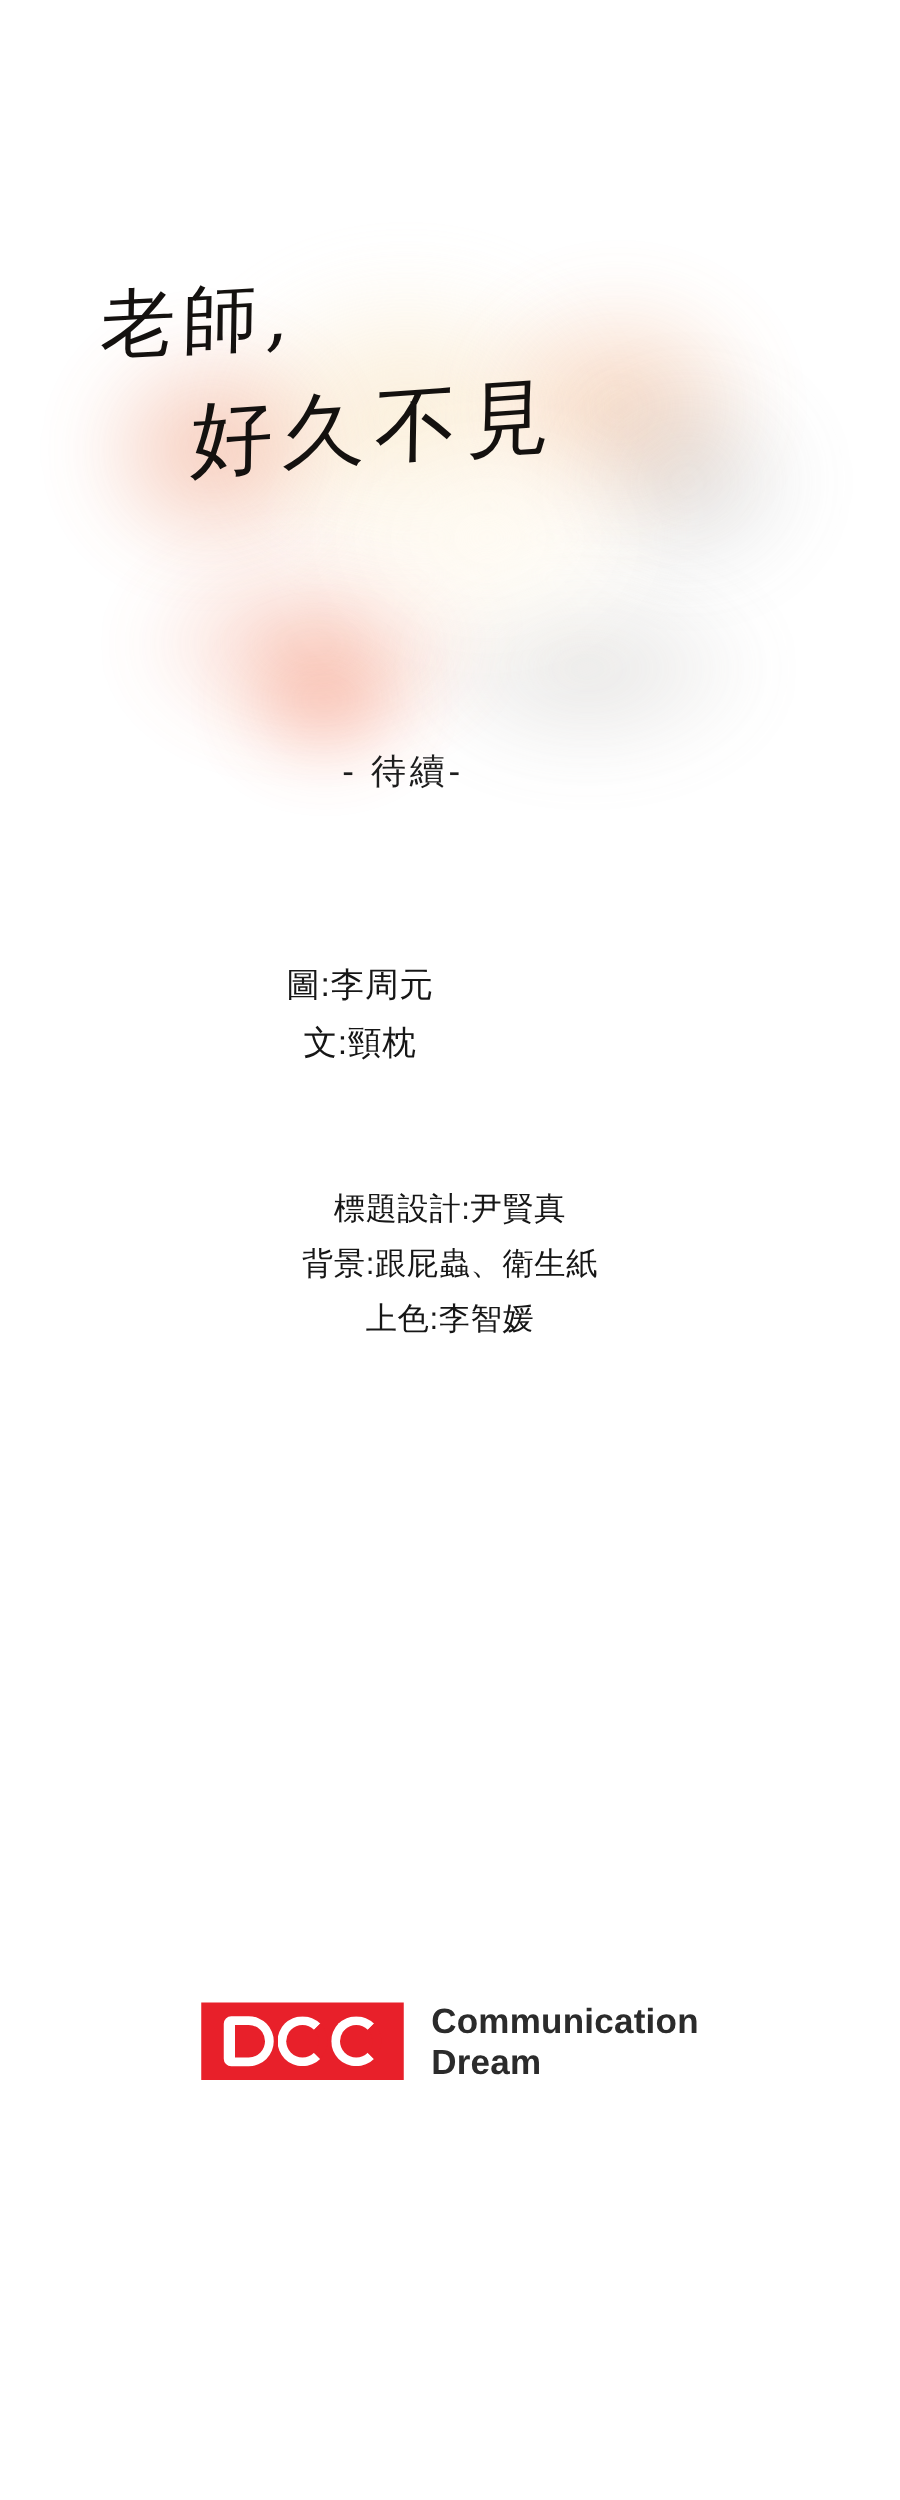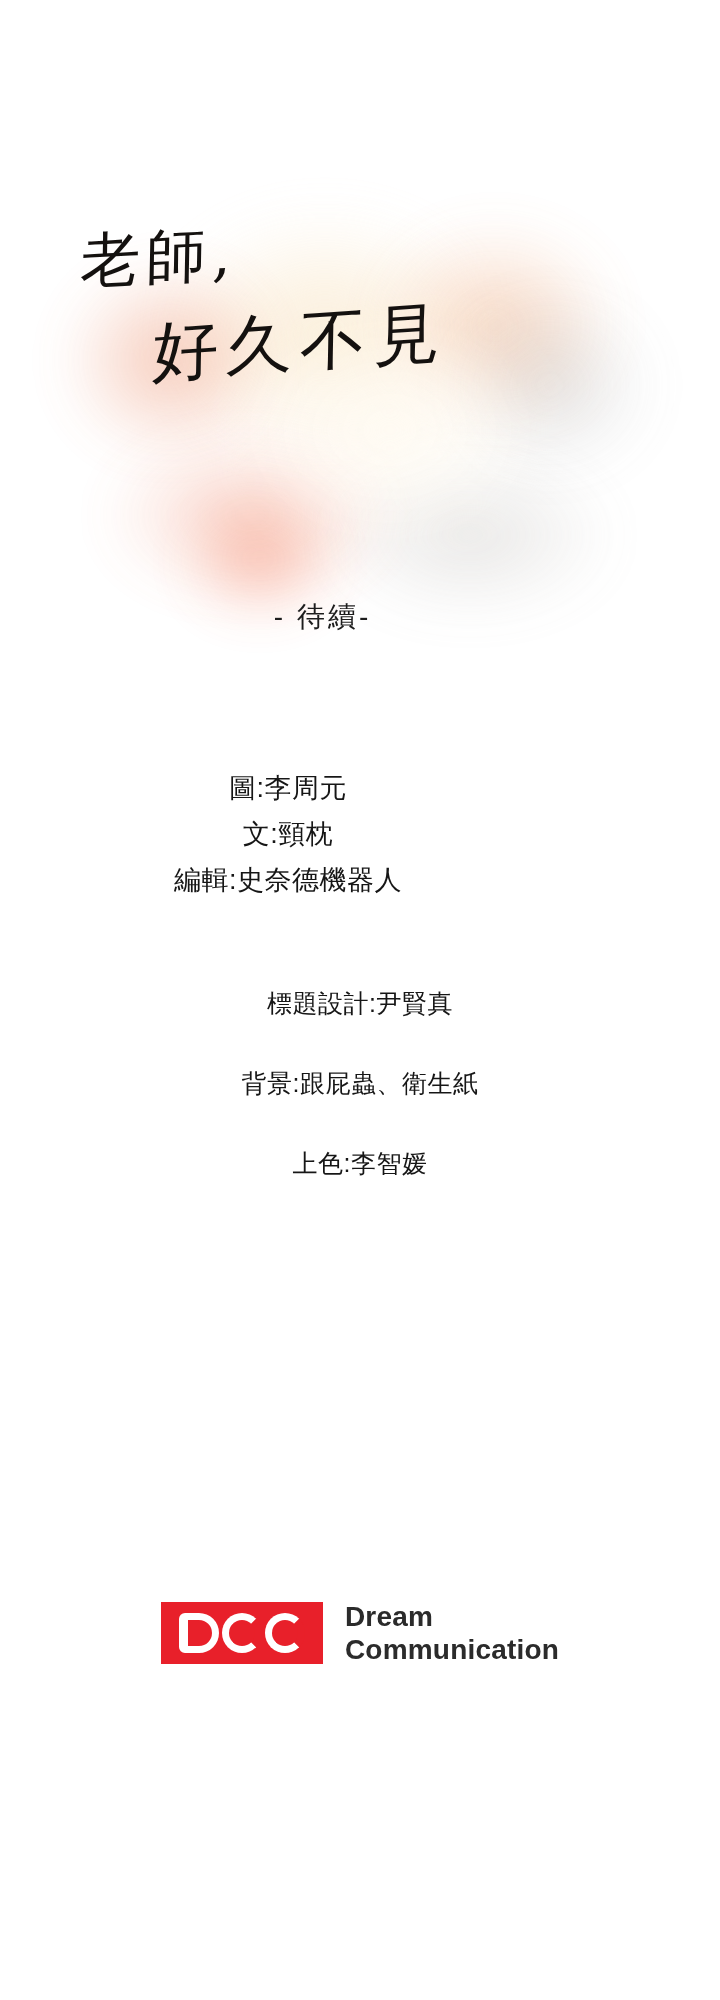--- a/index.html
+++ b/index.html
@@ -144,21 +144,20 @@
   }
   .credit-line {
     font-size: 27px;
     line-height: 46px;
     color: #161616;
     letter-spacing: 0.5px;
   }
   .credits-secondary .credit-line {
     font-size: 25px;
     line-height: 44px;
-    margin-top: 36px;
   }
 
   
   .footer {
     position: absolute;
     left: 0;
     top: 1600px;
     width: 720px;
     display: flex;
     align-items: center;
@@ -215,34 +214,33 @@
       <div class="title-line title-line-1">老師,</div>
       <div class="title-line title-line-2">好久不見</div>
     </div>
   </div>
 
   <div class="to-be-continued">- 待續-</div>
 
   <div class="credits-primary">
     <div class="credit-line">圖:李周元</div>
     <div class="credit-line">文:頸枕</div>
-    <div class="credit-line">編輯:史奈德機器人</div>
   </div>
 
   <div class="credits-secondary">
     <div class="credit-line">標題設計:尹賢真</div>
     <div class="credit-line">背景:跟屁蟲、衛生紙</div>
     <div class="credit-line">上色:李智媛</div>
   </div>
 
   <div class="footer">
     <div class="logo-mark">
       <span class="logo-letter d"></span>
       <span class="logo-letter c1"></span>
       <span class="logo-letter c2"></span>
     </div>
     <div>
+      <div class="logo-text">Communication</div>
       <div class="logo-text">Dream</div>
-      <div class="logo-text">Communication</div>
     </div>
   </div>
 
 </div>
 
 </body></html>

